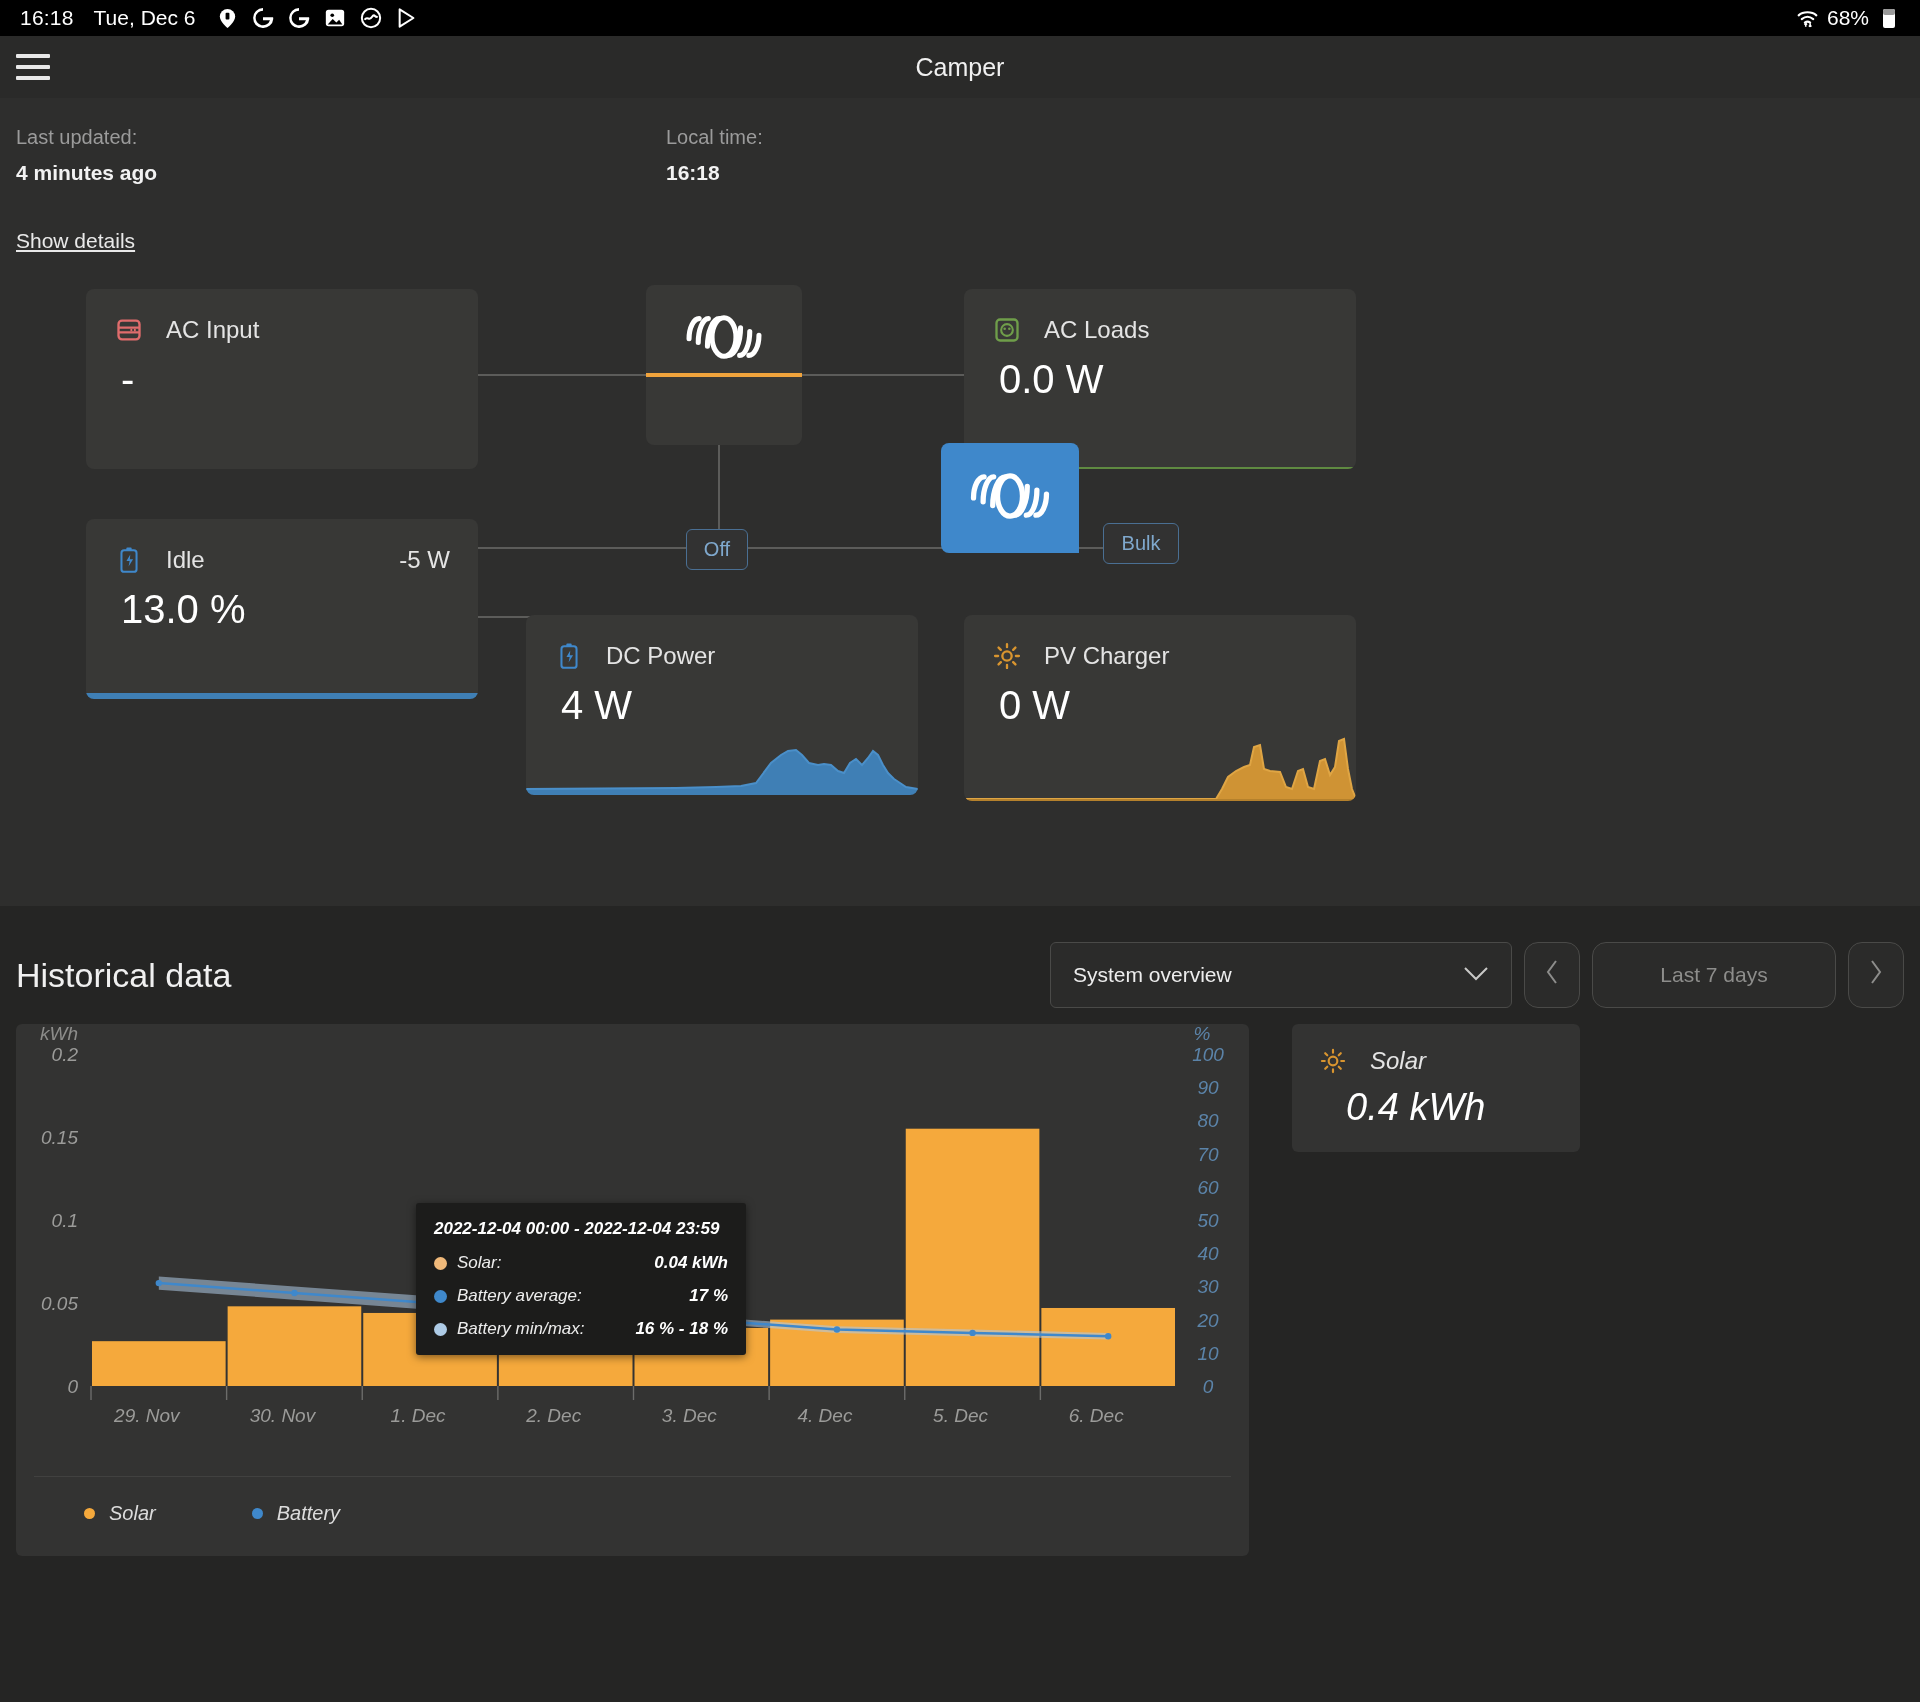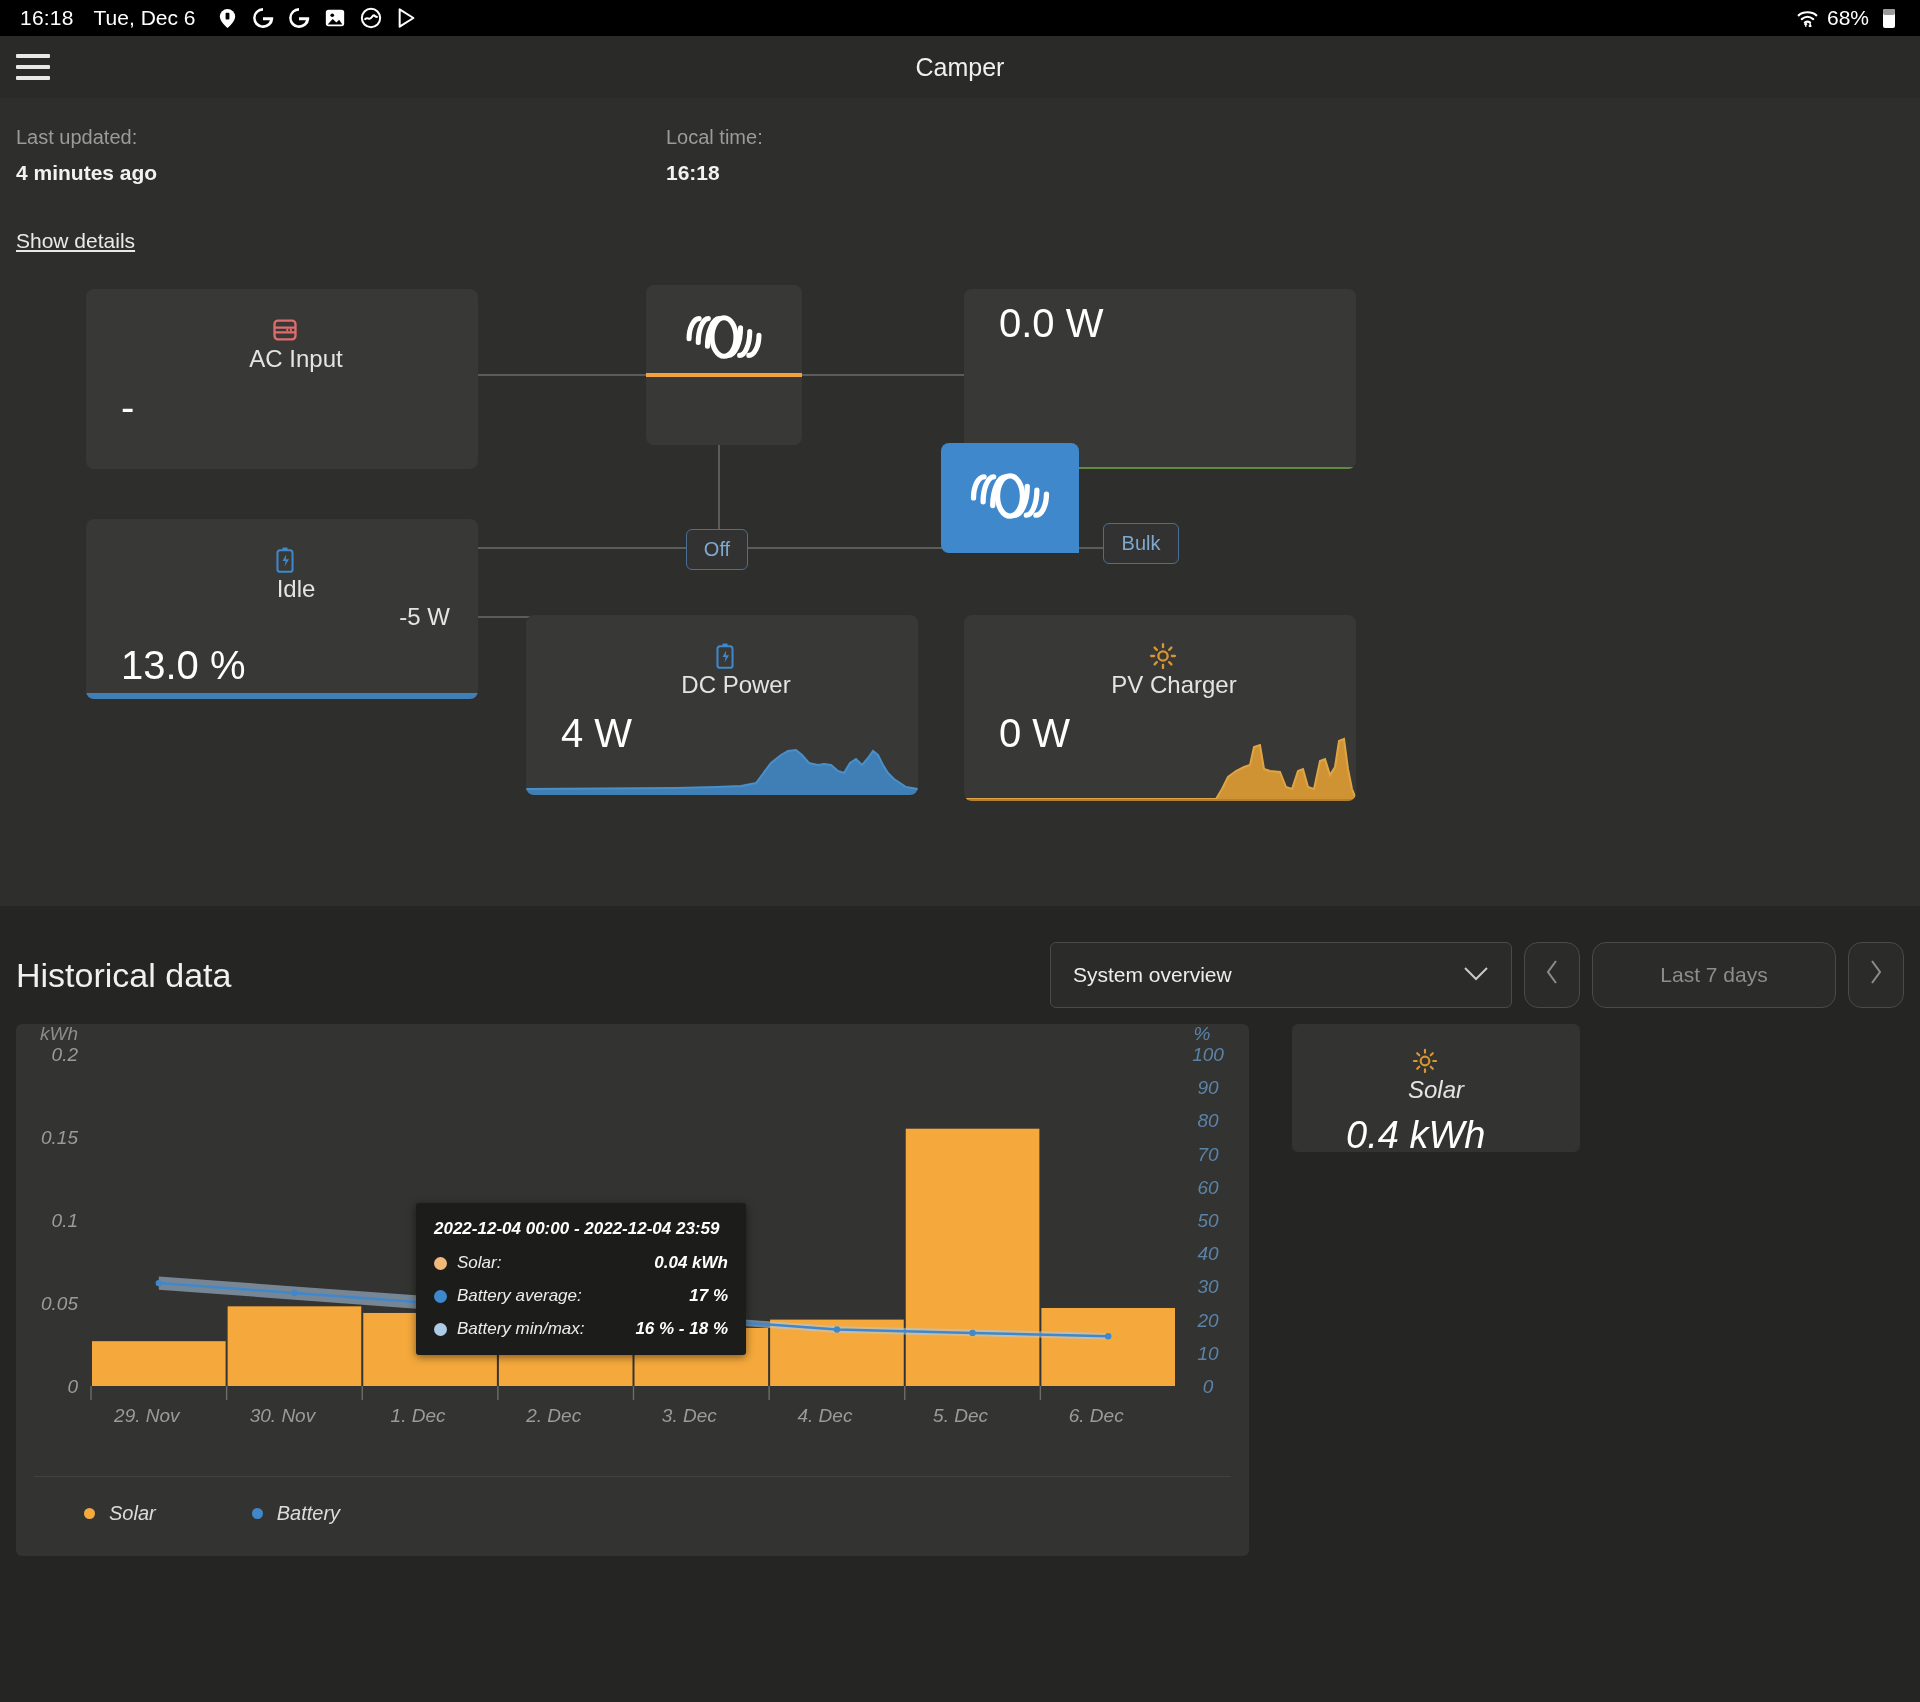--- a/index.html
+++ b/index.html
@@ -48,21 +48,21 @@
     margin: 44px 0 0 16px; color: #e9e9e9; font-size: 21px;
     text-decoration: underline; display: inline-block; cursor: pointer;
   }
 
   
   .diagram { position: relative; width: 1920px; height: 560px; margin-top: 18px; }
   .card {
     position: absolute; background: #383836; border-radius: 8px;
     overflow: hidden;
   }
-  .card-head { display: flex; align-items: center; padding: 26px 0 0 28px; flex-direction: column; }
+  .card-head { display: flex; align-items: center; padding: 26px 0 0 28px; }
   .card-icon { width: 30px; height: 30px; margin-right: 22px; flex: none;
     display: flex; align-items: center; justify-content: center; }
   .card-title { color: #e4e4e4; font-size: 24px; }
   .card-sub { margin-left: auto; color: #e4e4e4; font-size: 24px; padding-right: 28px; }
   .card-value { color: #ffffff; font-size: 40px; font-weight: 400; padding: 12px 0 0 35px; }
   .underline { position: absolute; left: 0; bottom: 0; height: 3px; width: 100%; }
 
   .sparkwrap { position: absolute; left: 0; bottom: 0; width: 100%; height: 92px; }
   .sparkwrap svg { display: block; width: 100%; height: 100%; }
 
@@ -249,20 +249,31 @@
           </g>
           <ellipse cx="50" cy="32" rx="13" ry="21" fill="none" stroke="#fff" stroke-width="5.5"></ellipse>
         </svg>
       </span>
       <div class="vline" style="top:88px;"></div>
     </div>
 
     <div class="badge" style="left:686px; top:258px; width:62px;">Off</div>
 
     <div class="card" style="left:964px; top:18px; width:392px; height:180px;">
+      <div class="card-head">
+        <span class="card-icon">
+          <svg width="28" height="28" viewBox="0 0 24 24">
+            <rect x="3" y="3" width="18" height="18" rx="3" fill="none" stroke="#6f9e4a" stroke-width="2"></rect>
+            <circle cx="12" cy="12" r="5" fill="none" stroke="#6f9e4a" stroke-width="1.8"></circle>
+            <circle cx="10" cy="11" r="1.1" fill="#6f9e4a"></circle>
+            <circle cx="14" cy="11" r="1.1" fill="#6f9e4a"></circle>
+          </svg>
+        </span>
+        <span class="card-title">AC Loads</span>
+      </div>
       <div class="card-value">0.0 W</div>
       <div class="underline" style="background:#5f8a41; height:2px;"></div>
     </div>
 
     <div class="card" style="left:86px; top:248px; width:392px; height:180px;">
       <div class="card-head">
         <span class="card-icon">
           <svg width="26" height="28" viewBox="0 0 20 26">
             <rect x="3" y="4" width="14" height="20" rx="2.5" fill="none" stroke="#3f88cb" stroke-width="1.9"></rect>
             <rect x="7.5" y="1.5" width="5" height="3" rx="1" fill="#3f88cb"></rect>

